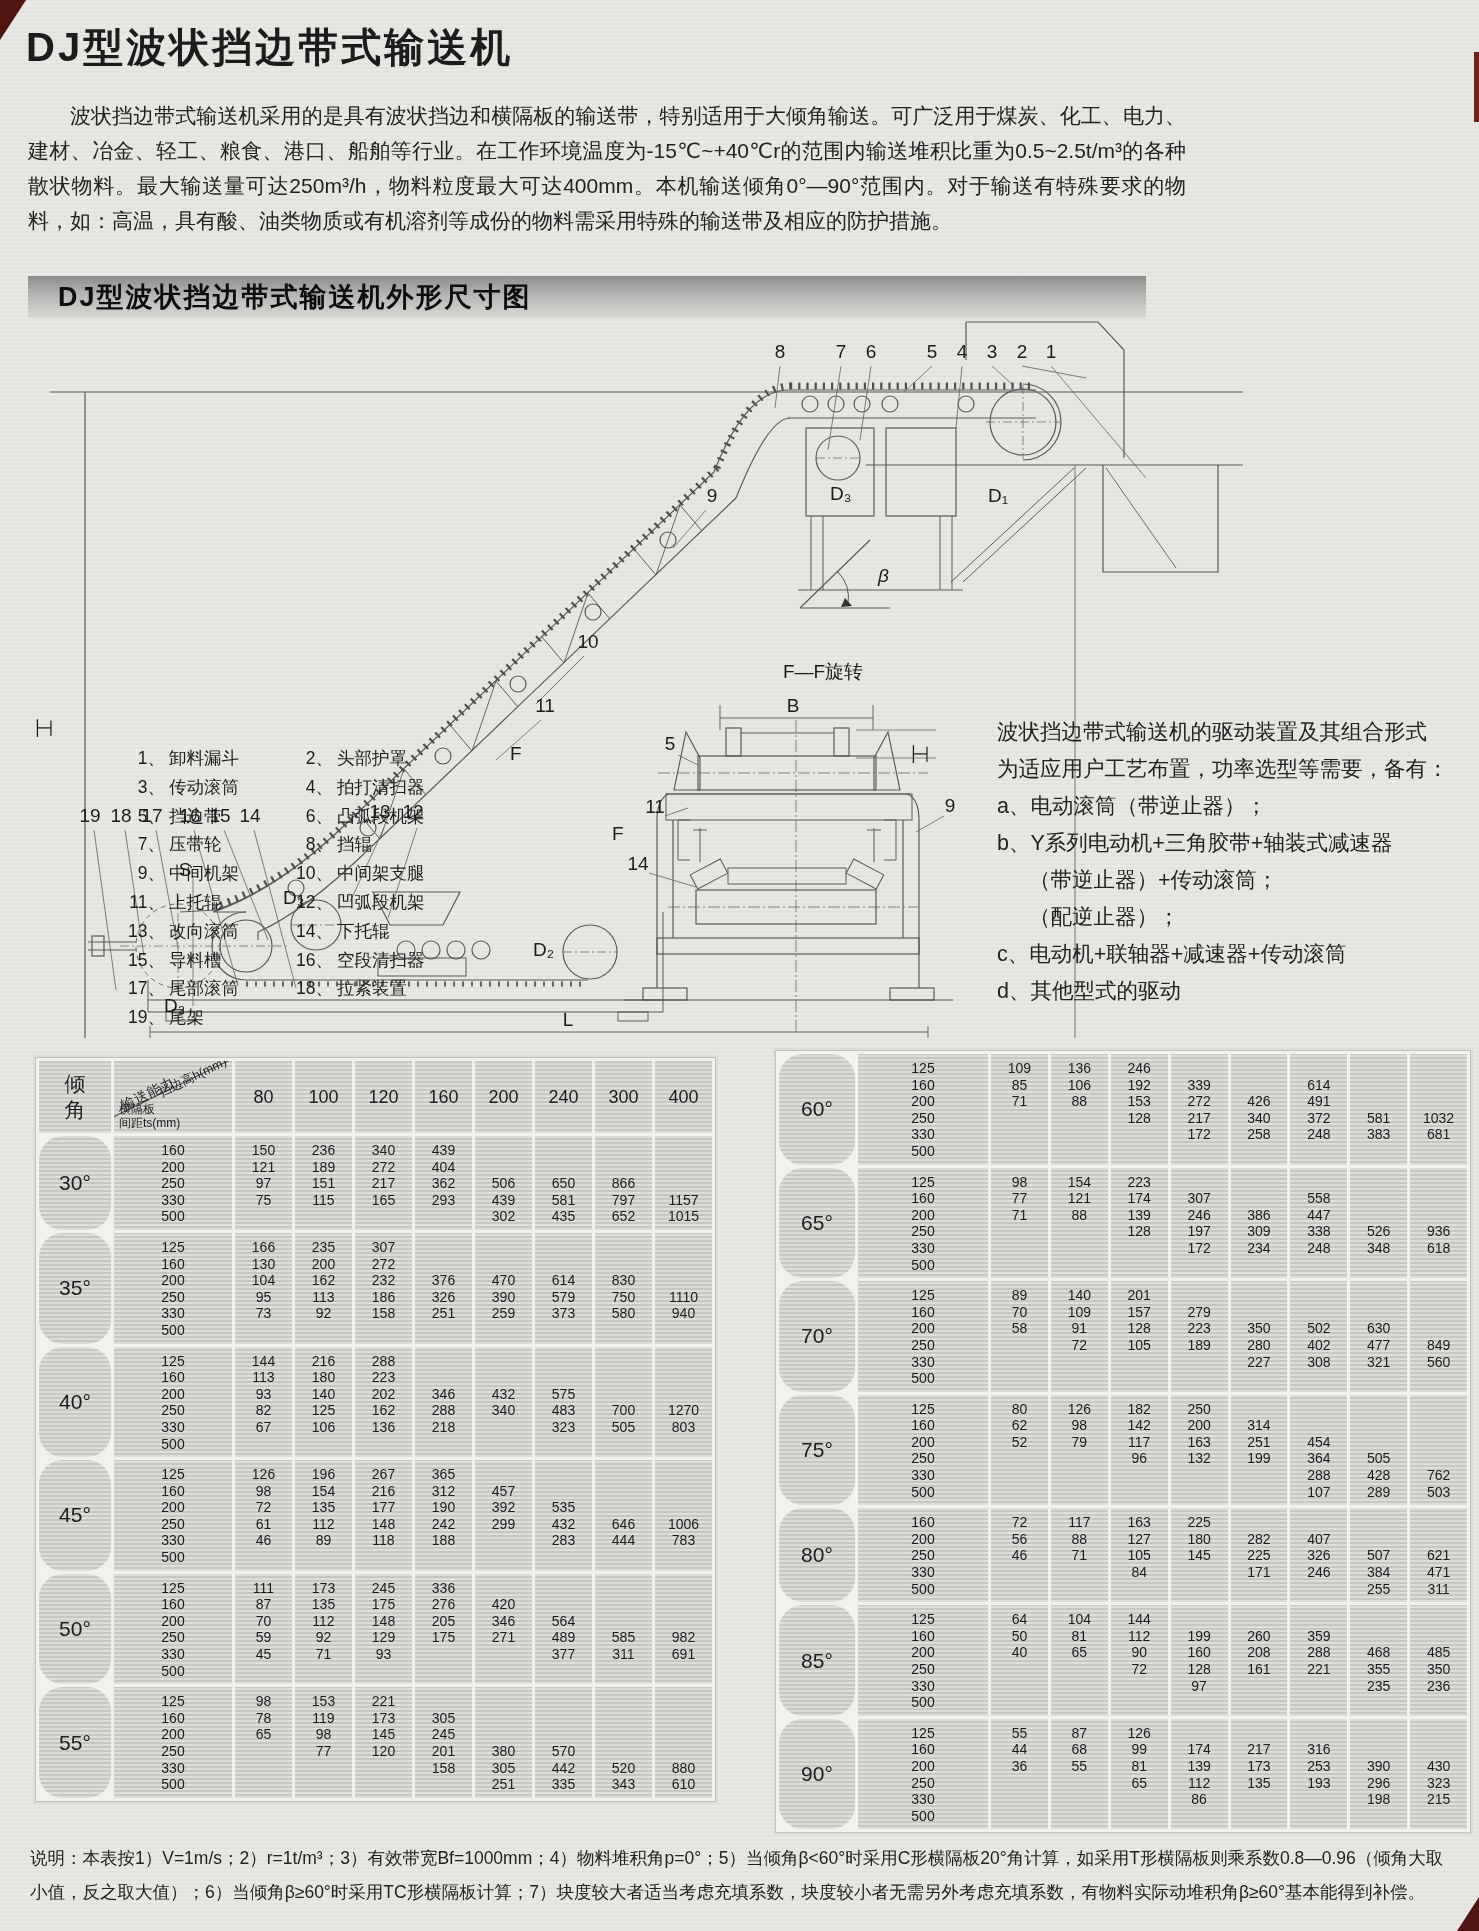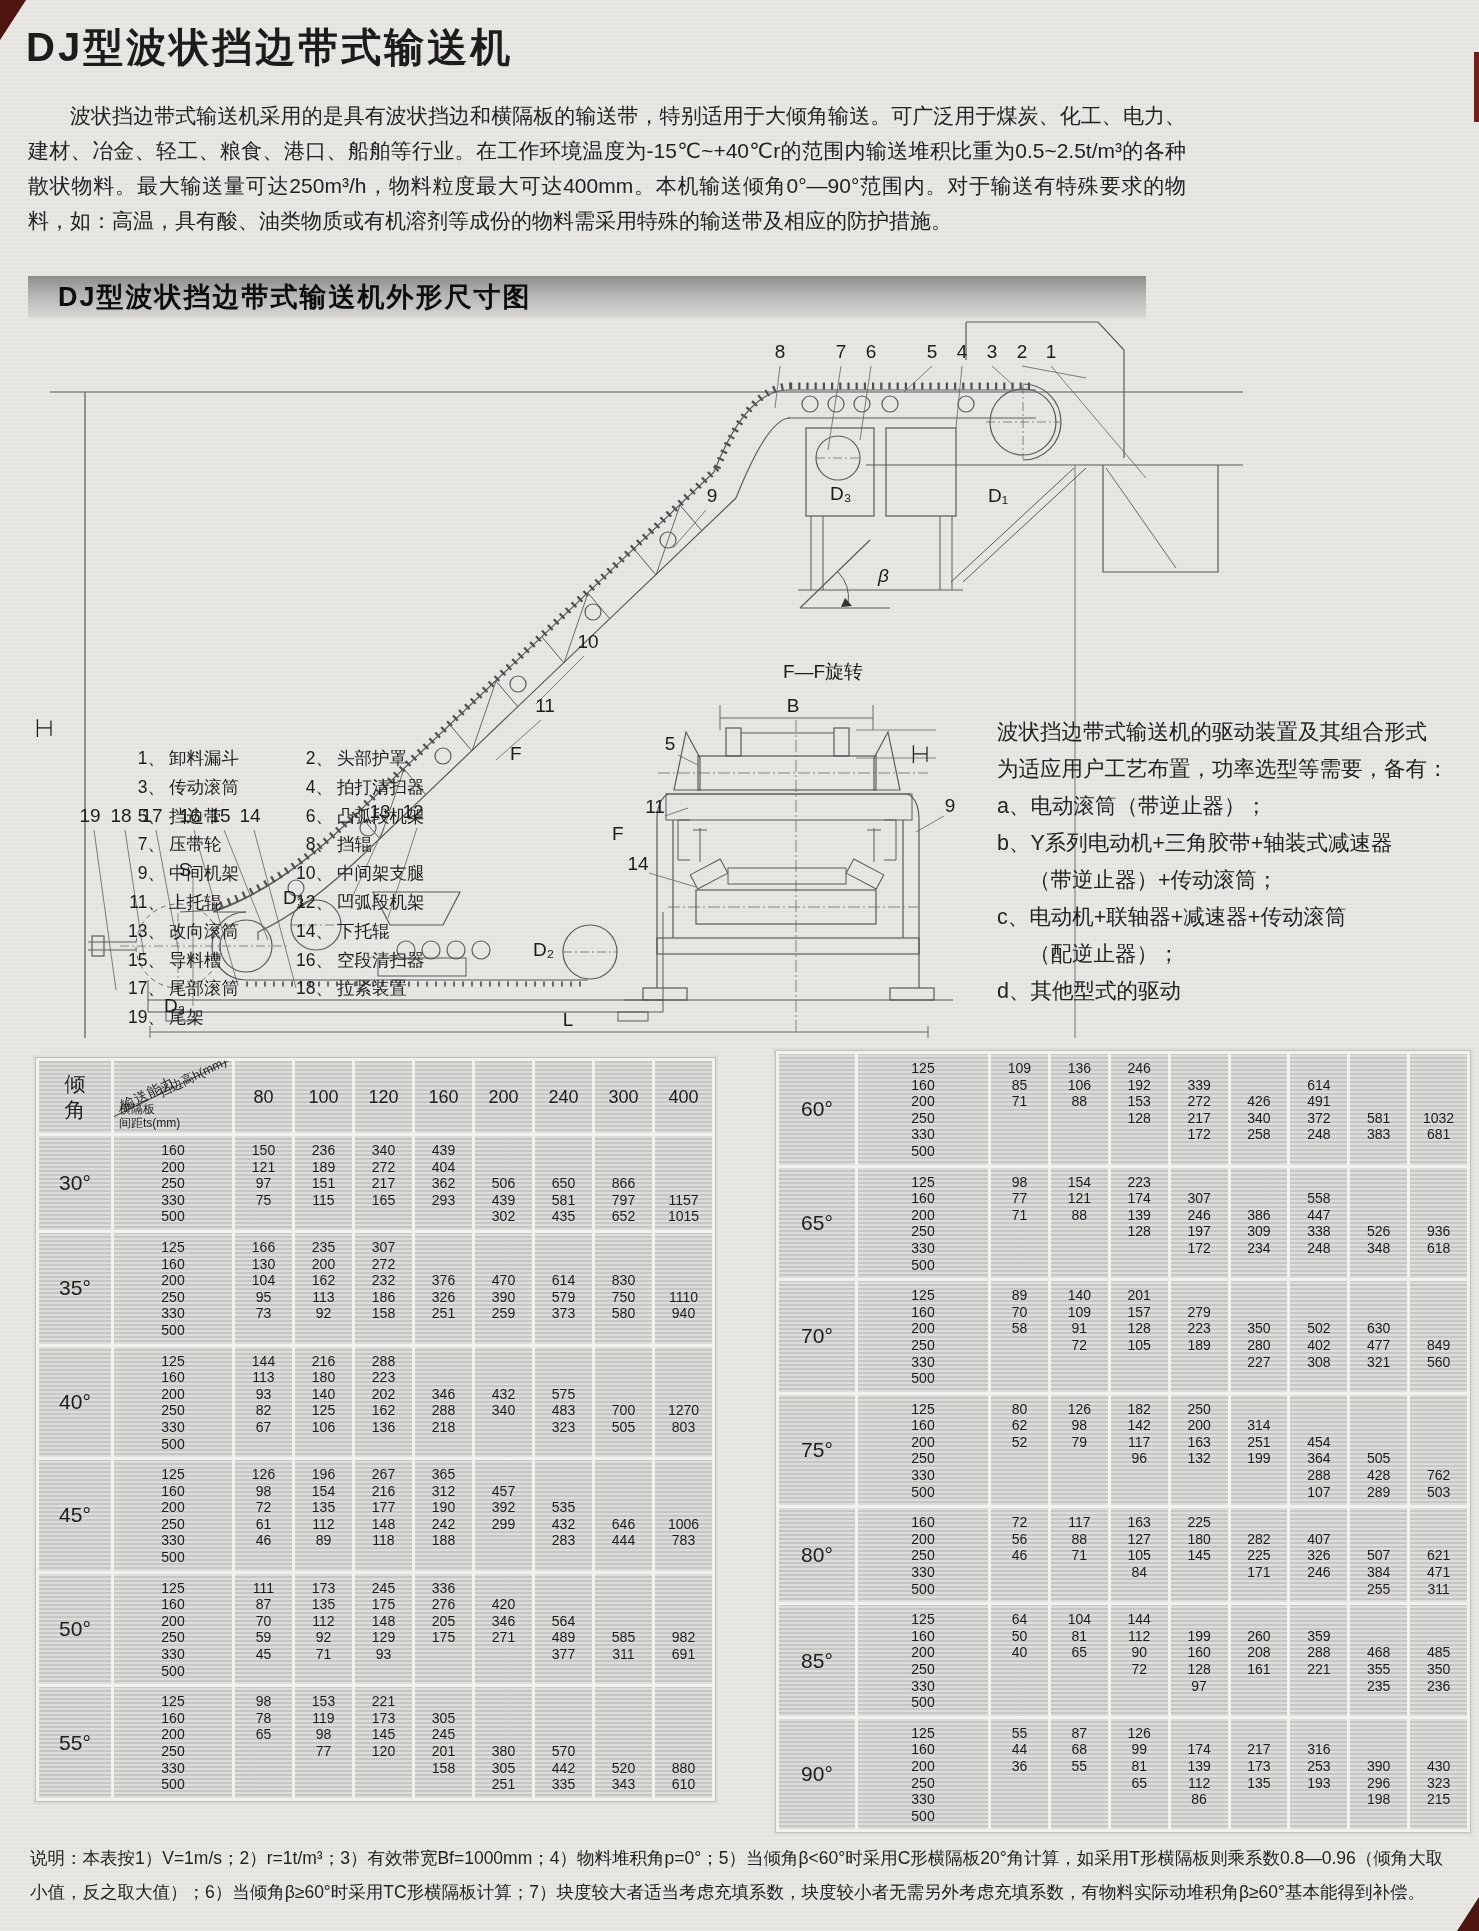--- a/index.html
+++ b/index.html
@@ -30,21 +30,21 @@
   .rt{grid-template-columns:76px 130px repeat(8,1fr);}
   .cell{background:#d3d1ce;background-image:repeating-linear-gradient(0deg,rgba(255,255,255,.25) 0 2px,rgba(0,0,0,.05) 2px 4px);}
   .hcell{display:flex;align-items:center;justify-content:center;font-size:18px;height:72px;}
   .angle-head{font-size:21px;line-height:26px;}
   .angle-head span{display:block;width:1.2em;margin:16px auto;text-align:center;word-break:break-all;}
   .diag-cell{position:relative;overflow:hidden;}
   .diag-line{position:absolute;left:-6px;top:58px;width:150px;height:1px;background:#4a4a4a;transform:rotate(-26deg);transform-origin:left center;}
   .lbl-sidewall{position:absolute;left:42px;top:8px;font-size:12.5px;transform:rotate(-26deg);white-space:nowrap;}
   .lbl-capacity{position:absolute;left:5px;top:24px;font-size:13.5px;transform:rotate(-26deg);white-space:nowrap;letter-spacing:1px;}
   .lbl-spacing{position:absolute;left:5px;bottom:3px;font-size:12px;line-height:14px;white-space:pre-line;}
-  .acell{display:flex;align-items:center;justify-content:center;font-size:21px;}
+  .acell{display:flex;align-items:center;justify-content:center;font-size:21px;border-radius:24px;}
   .vcell{padding:6px 0 5px;text-align:center;font-size:14px;}
   .ln{height:16.6px;line-height:16.6px;}
   .footnote{position:absolute;left:30px;width:1438px;font-size:17.5px;color:#222;}
   .fn1{top:1846px;}
   .fn2{top:1880px;}
   
   .corner-tl{position:absolute;left:0;top:0;width:26px;height:40px;background:#4d1410;clip-path:polygon(0 0,100% 0,0 100%);}
   .corner-br{position:absolute;right:0;bottom:0;width:22px;height:34px;background:#4d1410;clip-path:polygon(100% 100%,100% 0,0 100%);}
   .edge-r{position:absolute;right:0;top:52px;width:5px;height:70px;background:#6e211a;}
 </style>
@@ -267,22 +267,22 @@
         </div>
     </div>
   </div>
 
   <div class="drive" id="drive-block">
       <div class="dline">波状挡边带式输送机的驱动装置及其组合形式</div>
       <div class="dline">为适应用户工艺布置，功率选型等需要，备有：</div>
       <div class="dline">a、电动滚筒（带逆止器）；</div>
       <div class="dline">b、Y系列电动机+三角胶带+轴装式减速器</div>
       <div class="dline ind">（带逆止器）+传动滚筒；</div>
+      <div class="dline ind">（配逆止器）；</div>
       <div class="dline">c、电动机+联轴器+减速器+传动滚筒</div>
-      <div class="dline ind">（配逆止器）；</div>
       <div class="dline">d、其他型式的驱动</div>
     </div>
 
   <div class="tbl ltable">
     <div class="thead lt">
       <div class="cell hcell angle-head">
         <span>倾角</span>
       </div>
       <div class="cell diag-cell">
         <div class="diag-line"></div>

